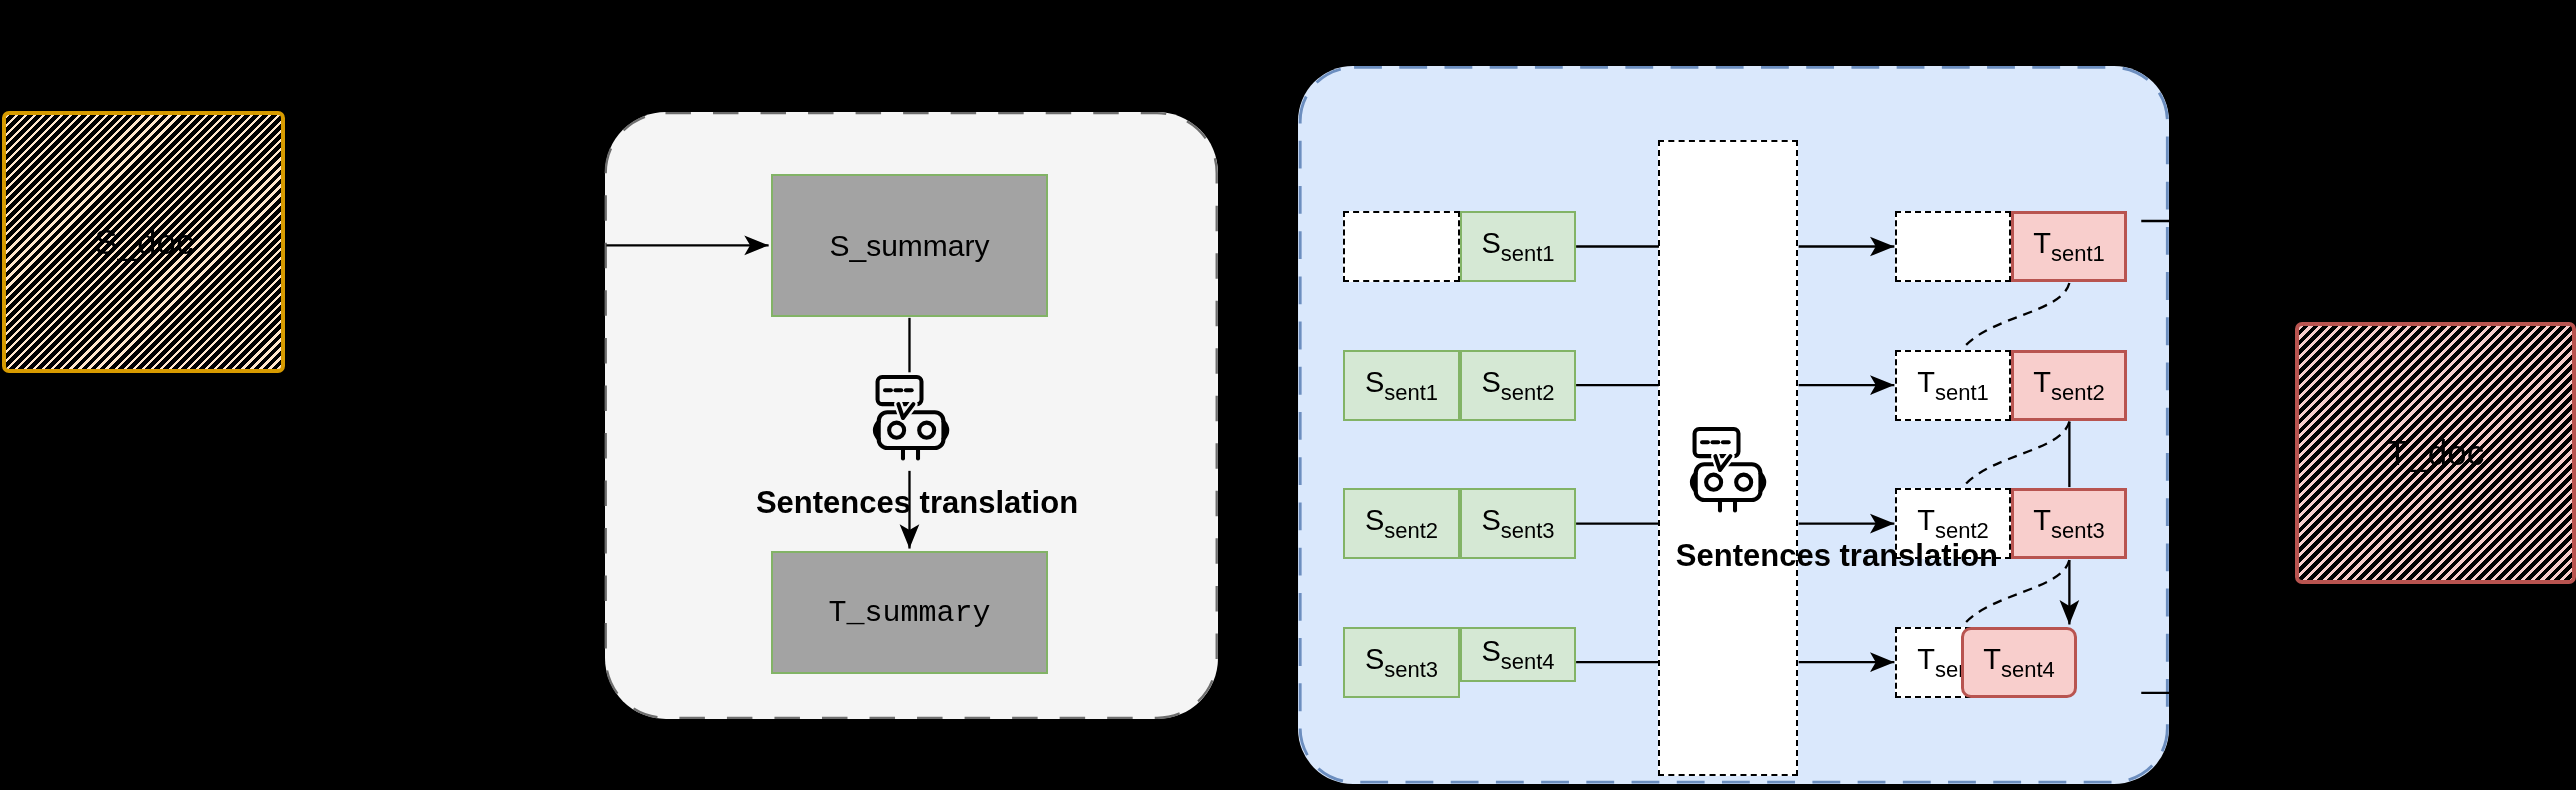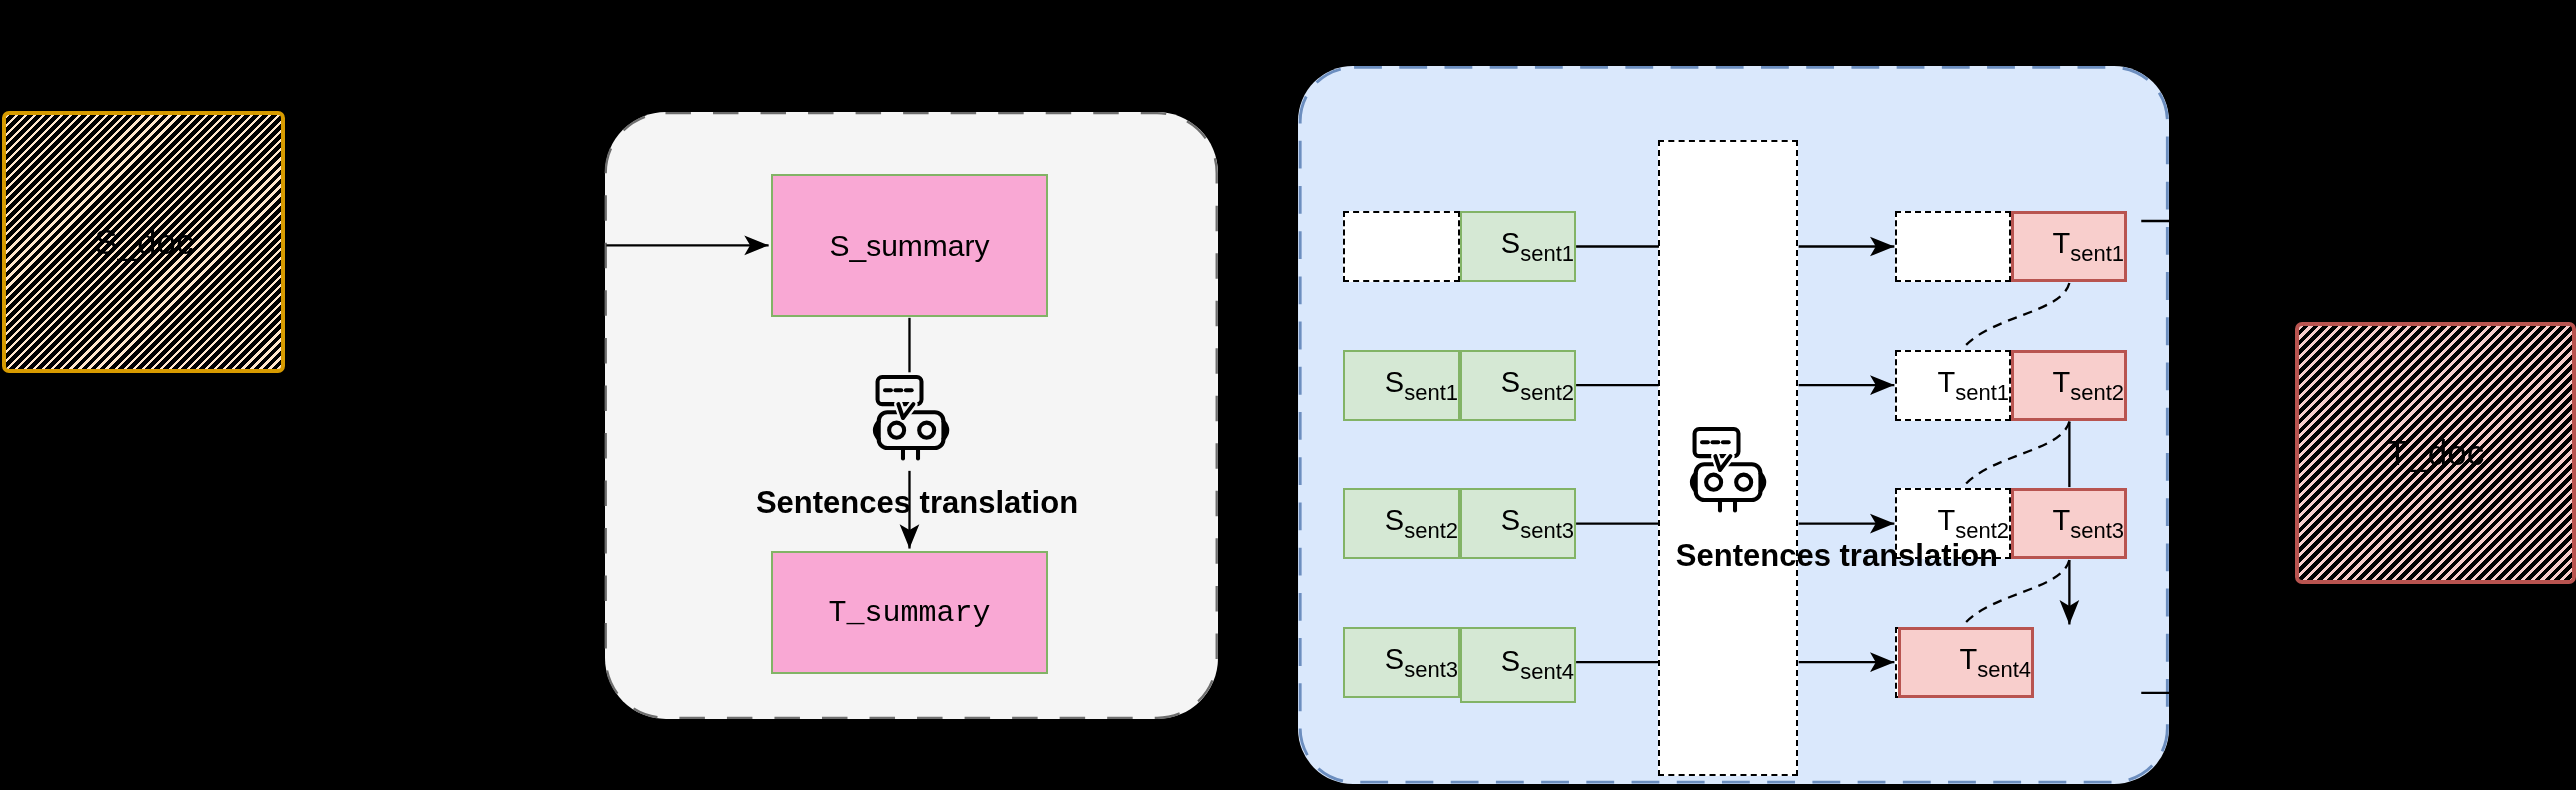--- a/index.html
+++ b/index.html
@@ -11,24 +11,24 @@
           font-size:35px;color:#000;border-radius:7px;}
   .docbox.orange{border:4px solid #d79b00;
     background:repeating-linear-gradient(135deg,#ffe6cc 0 2.3px,#000 2.3px 6.4px);}
   .docbox.red{border:4px solid #b85450;
     background:repeating-linear-gradient(135deg,#f8cecc 0 2.9px,#000 2.9px 7px);text-align:center;}
   
   .panel-gray{background:#f5f5f5;border-radius:61px;}
   .panel-blue{background:#dae8fc;border-radius:55px;}
   .white-rect{background:#ffffff;border:2.3px dashed #000;}
   
-  .bigbox{background:#f9a8d4;border:2.3px solid #82b366;display:flex;
+  .bigbox{background:#a3a3a3;border:2.3px solid #82b366;display:flex;
           align-items:center;justify-content:center;font-size:30px;}
   
-  .cell{display:flex;align-items:center;justify-content:flex-end;font-size:29px;}
+  .cell{display:flex;align-items:center;justify-content:center;font-size:29px;}
   .cell .sub{font-size:22px;vertical-align:-7.5px;}
   .green{background:#d5e8d4;border:2.9px solid #82b366;}
   .redcell{background:#f8cecc;border:3.5px solid #b85450;}
   .dashedcell{background:#ffffff;border:2.9px dashed #000;}
   .caption{font-weight:bold;font-size:31px;text-align:center;line-height:32px;}
   .z1{z-index:1}.z2{z-index:2}.z4{z-index:4}
   svg.overlay{position:absolute;left:0;top:0;z-index:3;pointer-events:none;}
   .robot{position:absolute;z-index:4;}
 </style>
 </head>
@@ -107,21 +107,21 @@
 <div class="abs cell green z2" style="left:1343px;top:488px;width:117px;height:71px;">
   <span><span>S</span><span class="sub">sent2</span></span>
 </div>
 <div class="abs cell green z2" style="left:1460px;top:488px;width:116px;height:71px;">
   <span><span>S</span><span class="sub">sent3</span></span>
 </div>
 
 <div class="abs cell green z2" style="left:1343px;top:627px;width:117px;height:71px;">
   <span><span>S</span><span class="sub">sent3</span></span>
 </div>
-<div class="abs cell green z2" style="left:1460px;top:627px;width:116px;height:76px;">
+<div class="abs cell green z2" style="left:1460px;top:627px;width:116px;height:55px;">
   <span><span>S</span><span class="sub">sent4</span></span>
 </div>
 
 <div class="abs cell dashedcell z2" style="left:1895px;top:211px;width:116px;height:71px;"></div>
 <div class="abs cell redcell z2" style="left:2011px;top:211px;width:116px;height:71px;">
   <span><span>T</span><span class="sub">sent1</span></span>
 </div>
 
 <div class="abs cell dashedcell z2" style="left:1895px;top:350px;width:116px;height:71px;">
   <span><span>T</span><span class="sub">sent1</span></span>
@@ -133,21 +133,21 @@
 <div class="abs cell dashedcell z2" style="left:1895px;top:488px;width:116px;height:71px;">
   <span><span>T</span><span class="sub">sent2</span></span>
 </div>
 <div class="abs cell redcell z2" style="left:2011px;top:488px;width:116px;height:71px;">
   <span><span>T</span><span class="sub">sent3</span></span>
 </div>
 
 <div class="abs cell dashedcell z2" style="left:1895px;top:627px;width:116px;height:71px;">
   <span><span>T</span><span class="sub">sent3</span></span>
 </div>
-<div class="abs cell redcell z2" style="left:1898px;top:627px;width:136px;height:71px;">
+<div class="abs cell redcell z2" style="left:1961px;top:627px;width:116px;height:71px;border-radius:10px;">
   <span><span>T</span><span class="sub">sent4</span></span>
 </div>
 
 <svg class="overlay" width="2576" height="791" viewBox="0 0 4444 1364">
   <defs>
     <marker id="ah" markerUnits="userSpaceOnUse" markerWidth="46" markerHeight="38" refX="42" refY="18" orient="auto">
       <path d="M0 1 L42 18 L0 35 L10 18 Z" fill="#000"></path>
     </marker>
   </defs>
 

